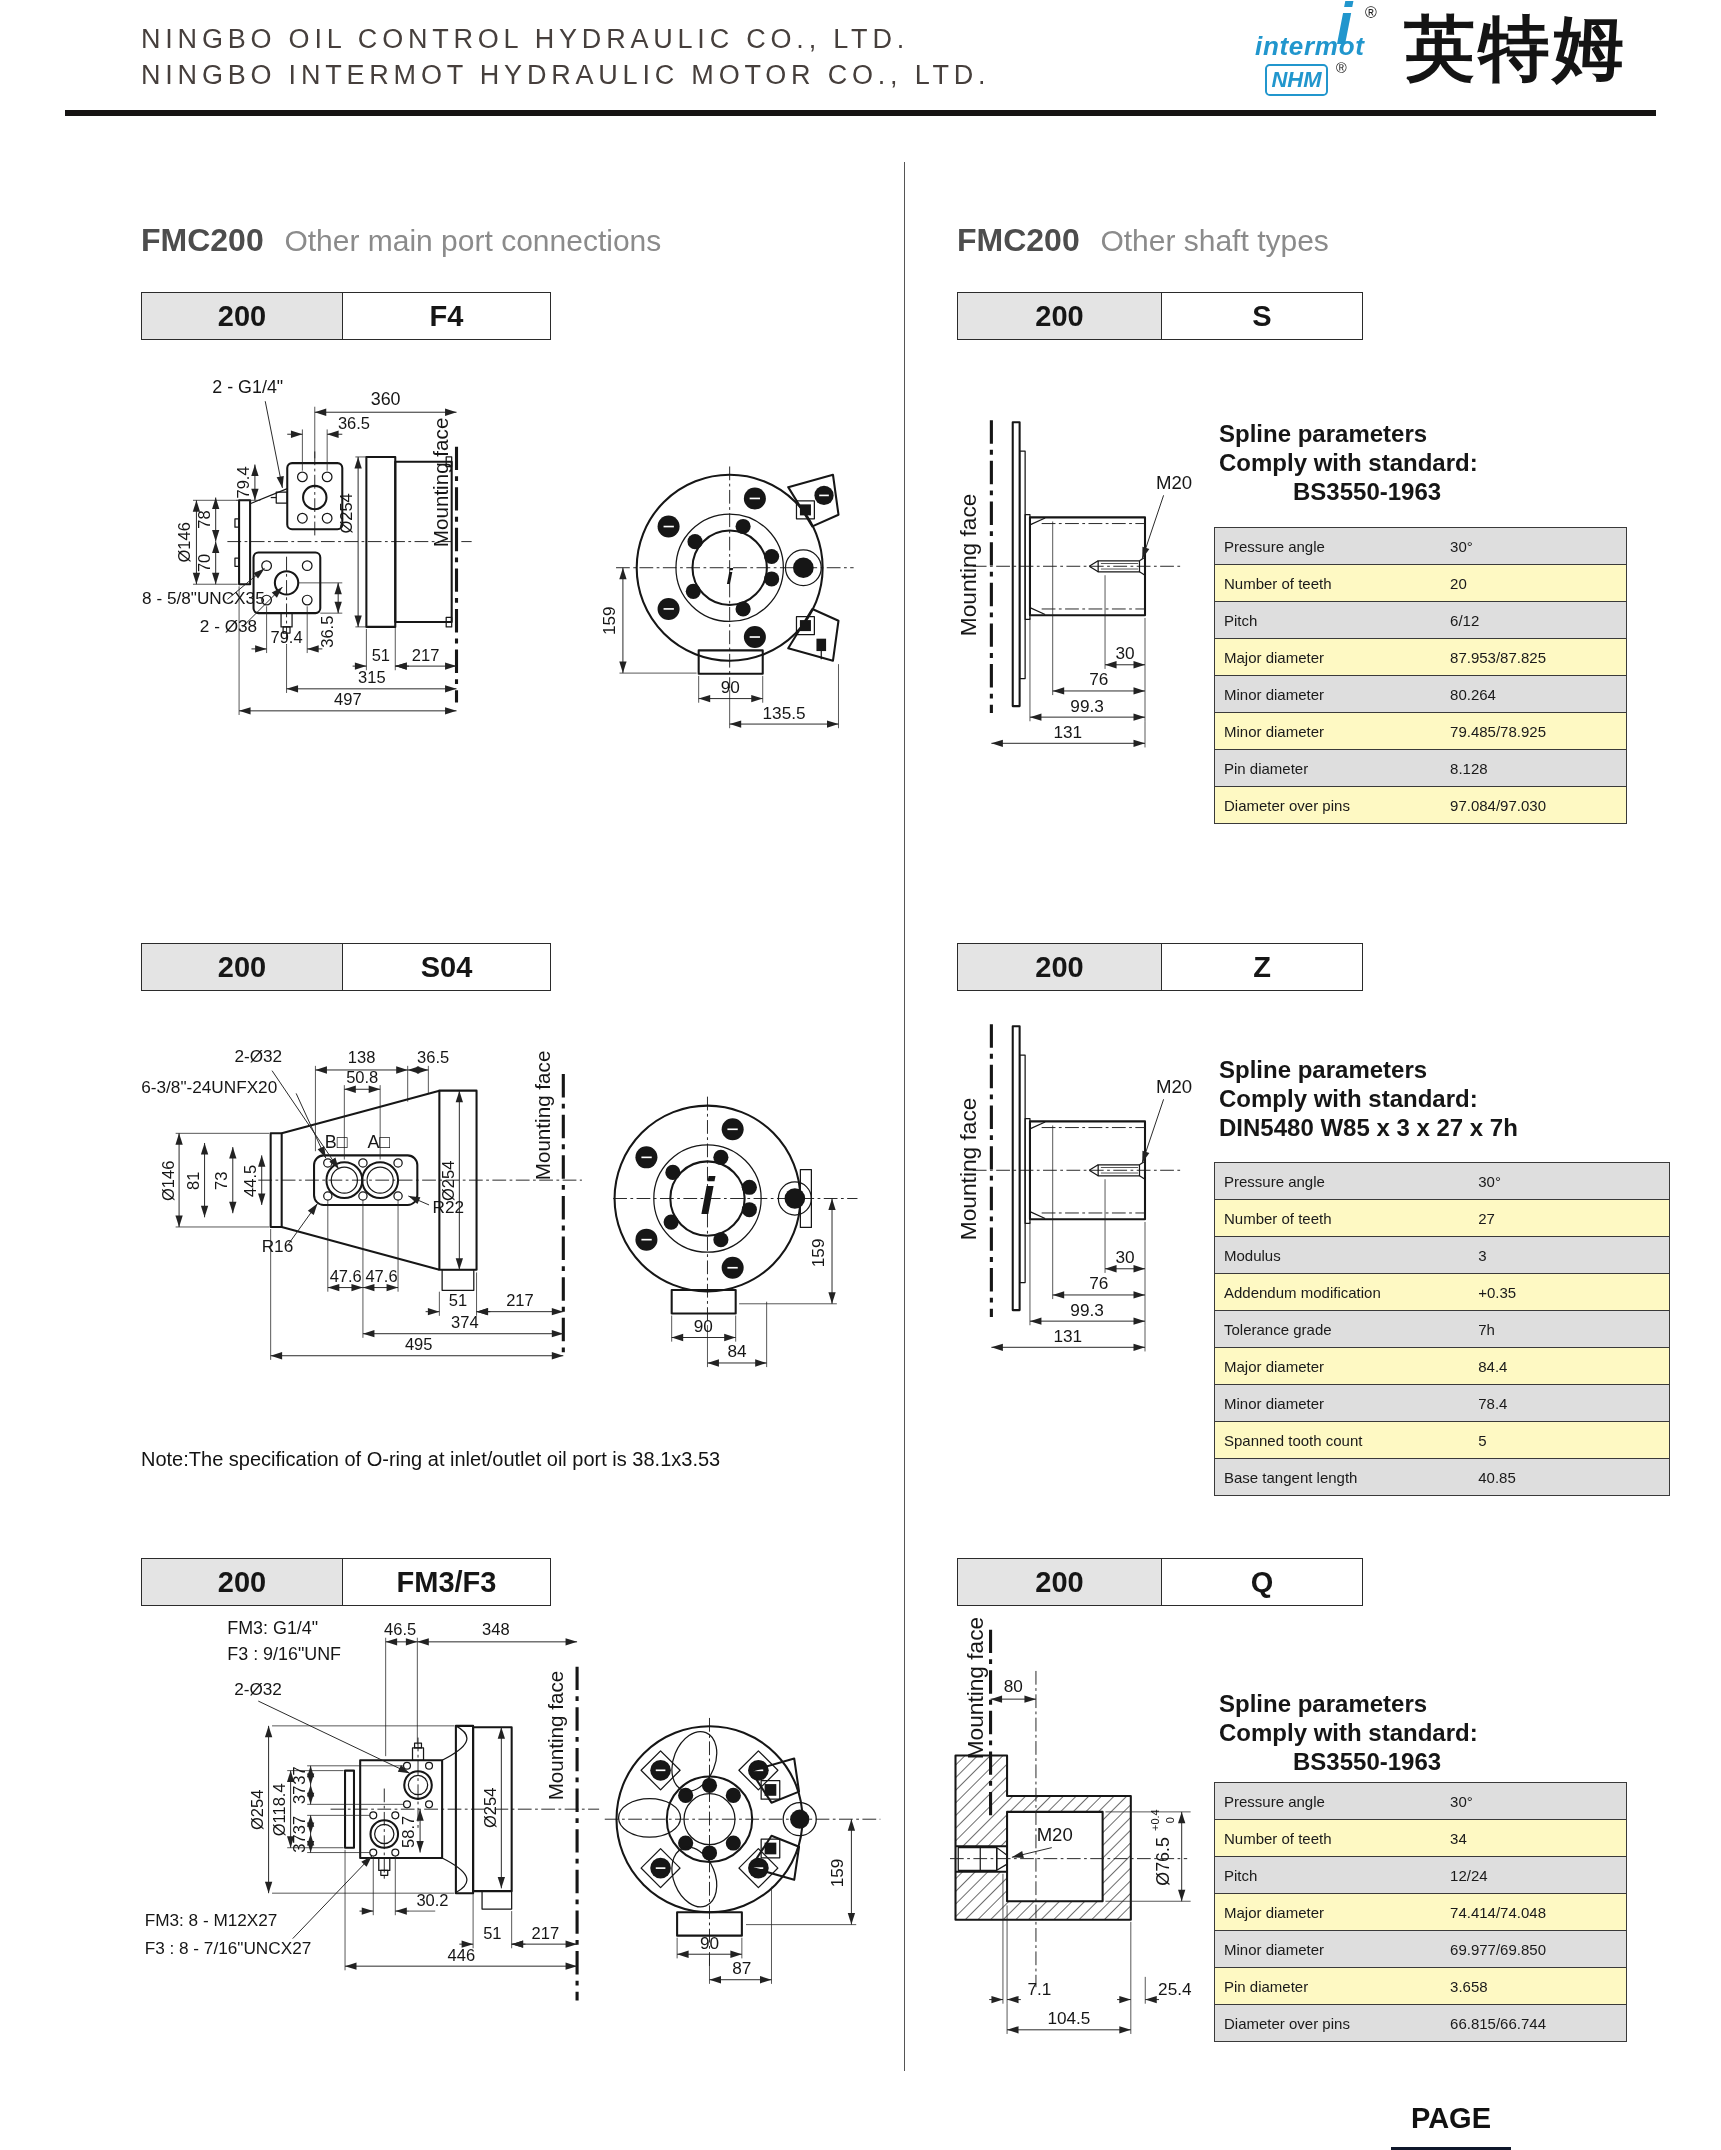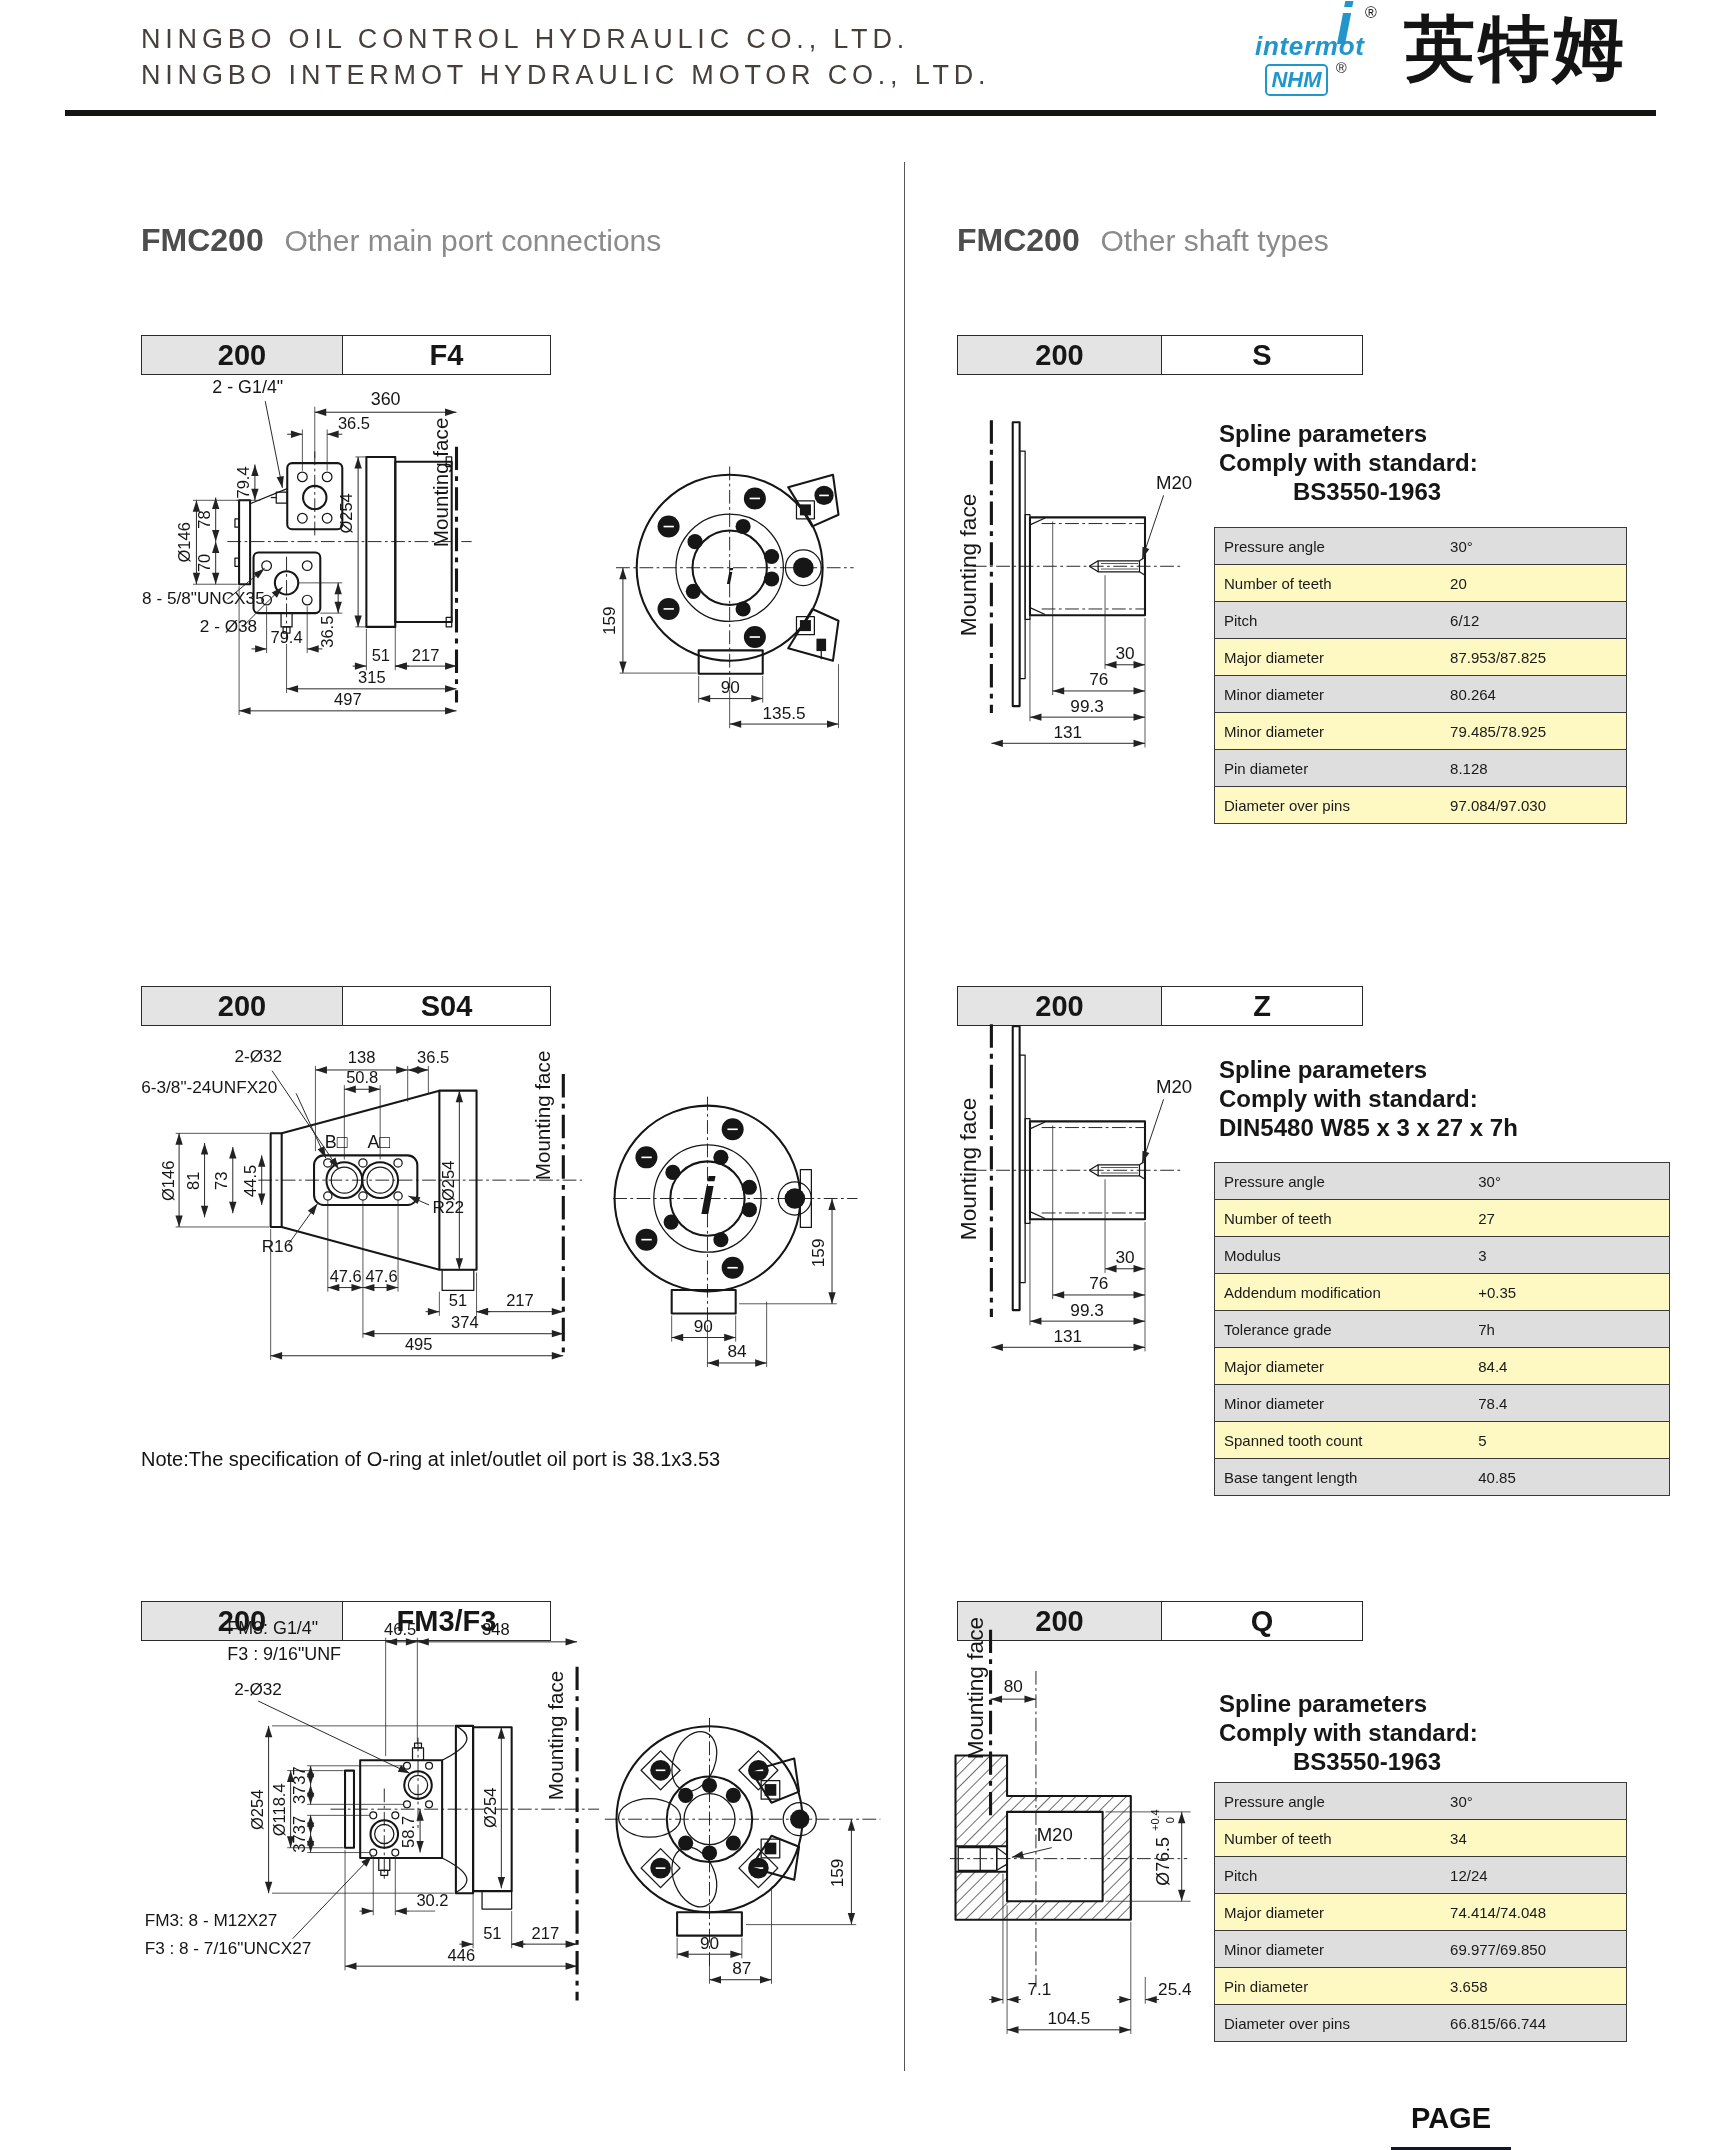--- a/index.html
+++ b/index.html
@@ -13,21 +13,21 @@
   .logo-i{position:absolute;left:81px;top:-11px;font-size:59px;font-weight:900;font-style:italic;color:#2196cd;}
   .logo-reg1{position:absolute;left:110px;top:2.8px;font-size:16px;color:#222;}
   .logo-word{position:absolute;left:0px;top:30px;font-size:26px;font-weight:800;font-style:italic;color:#2196cd;letter-spacing:0.7px;}
   .logo-nhm{position:absolute;left:9.6px;top:63px;border:2.8px solid #2196cd;border-radius:4.8px;color:#2196cd;font-weight:800;font-style:italic;font-size:22px;padding:0 4.8px;line-height:27.5px;background:#fff;}
   .logo-reg2{position:absolute;left:81px;top:59px;font-size:14.5px;color:#222;}
   .logo-cn{font-size:71px;font-weight:900;color:#141414;letter-spacing:3.4px;line-height:96px;white-space:nowrap;}
   
   .colTitle{top:222px;font-size:32px;color:#4d4d4d;font-weight:700;white-space:nowrap;}
   .colTitle .sub{font-weight:400;color:#8b8b8b;font-size:30px;margin-left:20.7px;}
   
-  .tab{display:flex;height:40px;border:1.7px solid #2b2b2b;background:#fff;box-sizing:border-box;margin-top:43px;}
+  .tab{display:flex;height:48px;border:1.7px solid #2b2b2b;background:#fff;box-sizing:border-box;}
   .tab-code{background:#e4e4e4;border-right:1.7px solid #2b2b2b;display:flex;align-items:center;justify-content:center;font-size:29px;font-weight:700;color:#161616;}
   .tab-var{flex:1;display:flex;align-items:center;justify-content:center;font-size:29px;font-weight:700;color:#161616;background:#fff;}
   .w-left .tab-code{width:200px;} .w-right .tab-code{width:203px;}
   
   .divider{left:904px;top:162px;width:1.4px;height:1909px;background:#555;}
   
   .spl-head{font-size:24px;font-weight:700;color:#161616;line-height:29px;white-space:nowrap;}
   .spl-head .std{padding-left:74px;}
   .spl-head .std.flush{padding-left:0;}
   .spl-table{box-sizing:border-box;border-top:1.2px solid #3a3a3a;}

